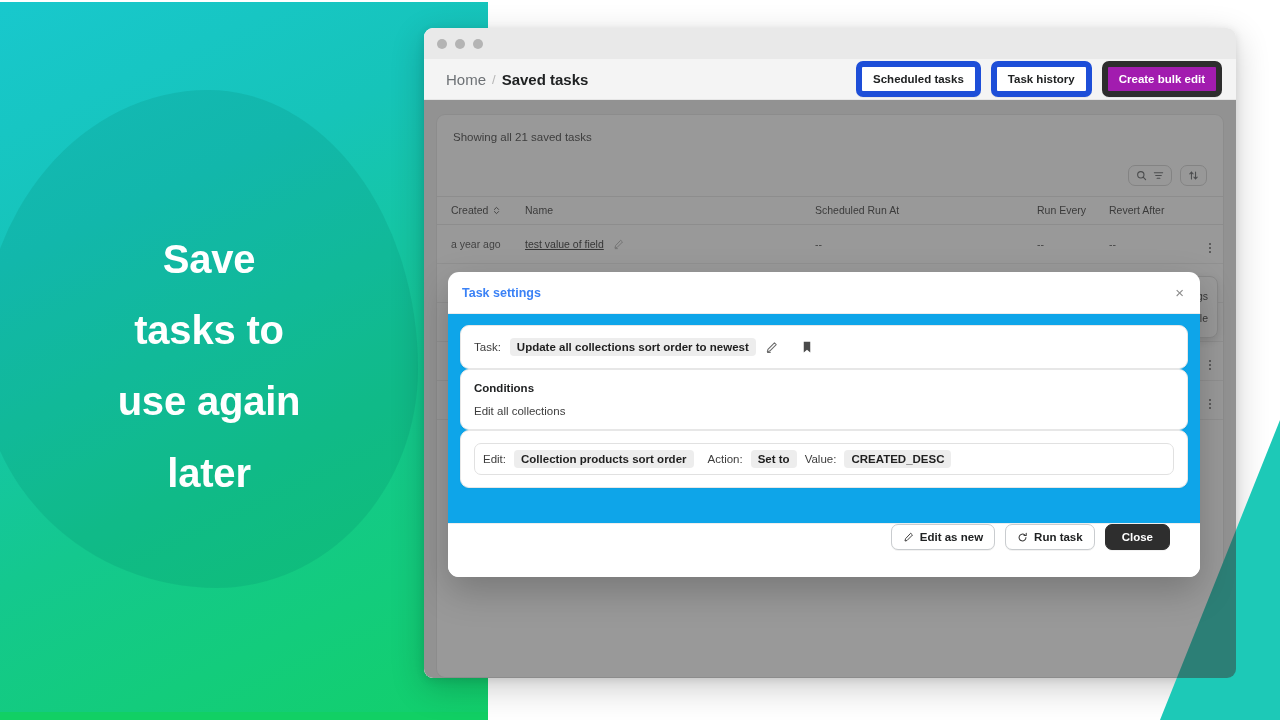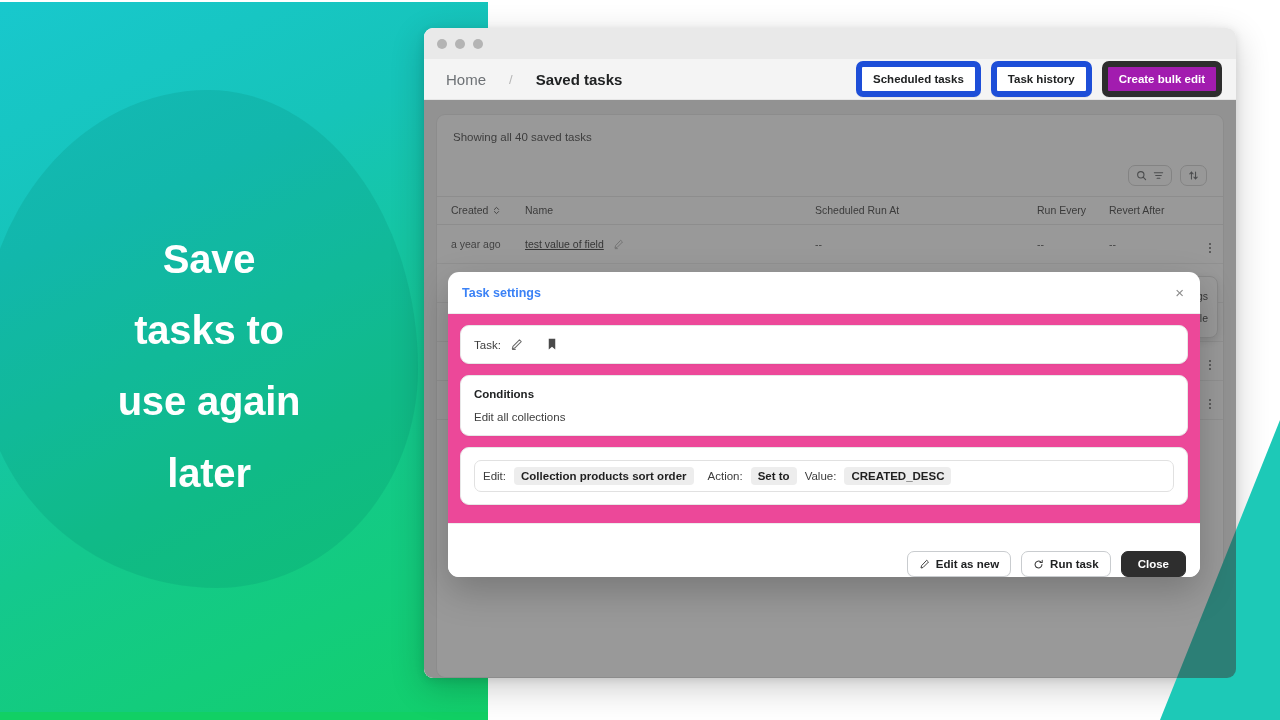--- a/index.html
+++ b/index.html
@@ -58,21 +58,21 @@
     display: flex; align-items: center; padding-left: 13px; gap: 8px;
   }
   .dot { width: 10px; height: 10px; border-radius: 50%; background: #b4b4b4; }
 
   .appbar {
     height: 41px; background: #f4f4f4;
     display: flex; align-items: center;
     padding: 0 14px 0 22px;
     border-bottom: 1px solid #e6e6e6;
   }
-  .breadcrumb { display: flex; align-items: center; gap: 23px; font-size: 15px; }
+  .breadcrumb { display: flex; align-items: center; gap: 6px; font-size: 15px; }
   .crumb-home { color: #6d7175; }
   .crumb-sep { color: #b5b5b5; font-size: 13px; }
   .crumb-current { color: #202223; font-weight: 600; }
   .appbar-actions { margin-left: auto; display: flex; align-items: center; gap: 10px; }
   .btn {
     font-size: 11.5px; font-weight: 600;
     border-radius: 7px; padding: 6px 11px;
     background: #ffffff; color: #202223;
     border: 6px solid #1d4ed8;
     box-shadow: 0 1px 0 rgba(0,0,0,0.05);
@@ -165,22 +165,22 @@
     z-index: 10; display: flex; flex-direction: column;
     overflow: hidden;
   }
   .modal-head {
     height: 42px; display: flex; align-items: center;
     padding: 0 16px 0 14px; border-bottom: 1px solid #ededed;
   }
   .modal-title { font-size: 12.5px; font-weight: 600; color: #3b82f6; }
   .modal-close { margin-left: auto; font-size: 15px; color: #8c8c8c; line-height: 1; }
   .modal-body {
-    flex: 1; background: #ec4899;
-    padding: 11px 12px; display: flex; flex-direction: column; gap: 11px;
+    flex: 1; background: #0ea5e9;
+    padding: 11px 12px; display: flex; flex-direction: column; 
     overflow: hidden;
   }
   .card {
     background: #ffffff; border-radius: 9px;
     border: 1px solid #e7e7e7;
     box-shadow: 0 1px 2px rgba(0,0,0,0.04);
     padding: 12px 13px;
   }
   .row-inline { display: flex; align-items: center; gap: 9px; }
   .lbl { font-size: 11.5px; color: #3d3d3d; }
@@ -191,22 +191,22 @@
   }
   .card-title { font-size: 11.5px; font-weight: 600; color: #202223; margin-bottom: 11px; }
   .card-sub { font-size: 11.5px; color: #3d3d3d; }
   .action-box {
     border: 1px solid #e1e1e1; border-radius: 7px;
     padding: 6px 8px; display: flex; align-items: center; gap: 8px;
   }
   .modal-foot {
     height: 54px; background: #ffffff;
     border-top: 1px solid #ededed;
-    display: flex; align-items: flex-end; justify-content: flex-end;
-    gap: 10px; padding: 0 14px;
+    display: flex; align-items: flex-start; justify-content: flex-end;
+    gap: 10px; padding: 0 30px;
   }
   .fbtn {
     display: inline-flex; align-items: center; gap: 6px;
     font-size: 11.5px; font-weight: 600;
     border: 1px solid #c9cccf; border-radius: 7px;
     background: #fff; color: #202223; padding: 6px 11px;
     box-shadow: 0 1px 0 rgba(0,0,0,0.05);
   }
   .fbtn-dark { background: #2e2e2e; color: #fff; border-color: #2e2e2e; padding: 6px 16px; }
 </style>
@@ -242,21 +242,21 @@
         <button class="btn">Scheduled tasks</button>
         <button class="btn">Task history</button>
         <button class="btn btn-dark">Create bulk edit</button>
       </div>
     </div>
 
     <div class="page">
       <div class="panel">
 
         <div class="panel-top">
-          <div class="showing">Showing all 40 saved tasks</div>
+          <div class="showing">Showing all 21 saved tasks</div>
         </div>
 
         <div class="panel-tools">
           <div class="toolbtn">
             <span class="ico">
               <svg viewBox="0 0 16 16" fill="none" stroke="#5c5f62" stroke-width="1.6">
                 <circle cx="7" cy="7" r="4.6"></circle>
                   <line x1="10.4" y1="10.4" x2="14" y2="14" stroke-linecap="round"></line>
               </svg>
             </span>
@@ -427,20 +427,21 @@
         <div class="modal-head">
           <span class="modal-title">Task settings</span>
           <span class="modal-close">×</span>
         </div>
 
         <div class="modal-body">
 
           <div class="card">
             <div class="row-inline">
               <span class="lbl">Task:</span>
+              <span class="chip">Update all collections sort order to newest</span>
               <span class="ico" style="width:13px;height:13px;">
                 <svg viewBox="0 0 16 16" stroke="#6b6b6b" stroke-width="1.3" fill="none" stroke-linecap="round" stroke-linejoin="round">
                   <path d="M11.6 2.2l2.2 2.2-8 8-2.9.7.7-2.9z"></path>
                     <line x1="3.2" y1="14" x2="6.4" y2="14"></line>
                 </svg>
               </span>
               <span class="ico" style="width:12px;height:13px;margin-left:14px;">
                 <svg viewBox="0 0 12 16" fill="#4a4a4a">
                     <path d="M2 1h8v13l-4-3.2L2 14z"></path>
                   </svg>

